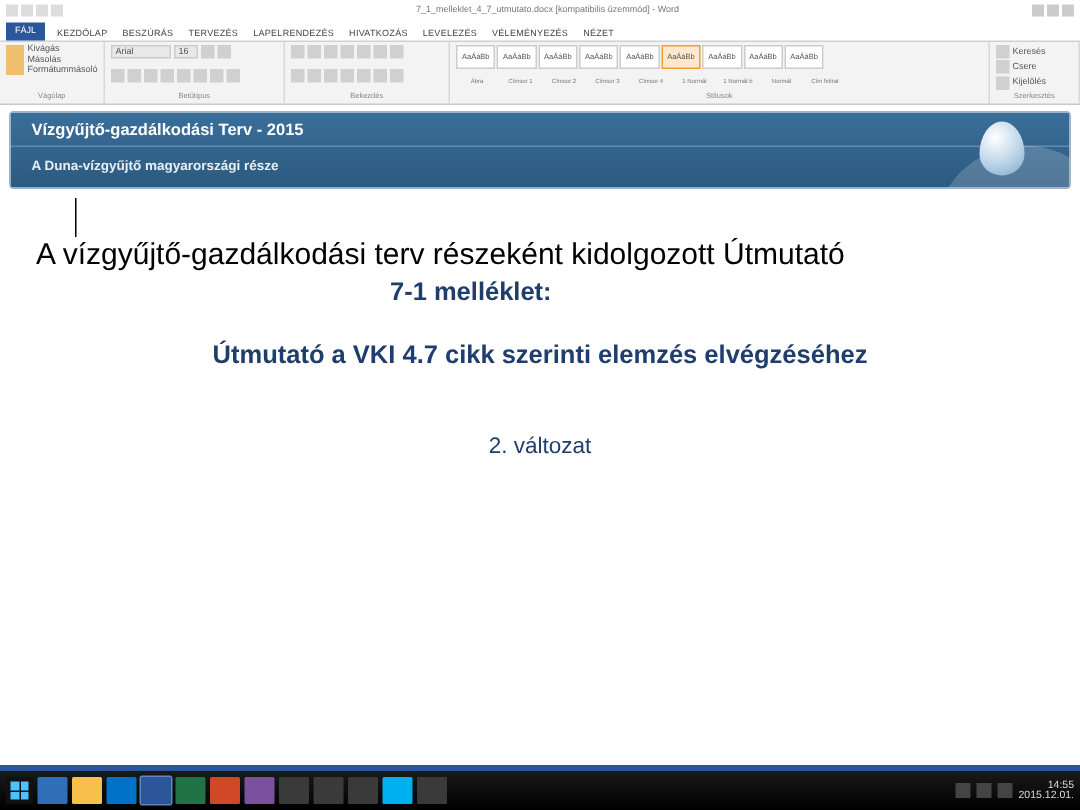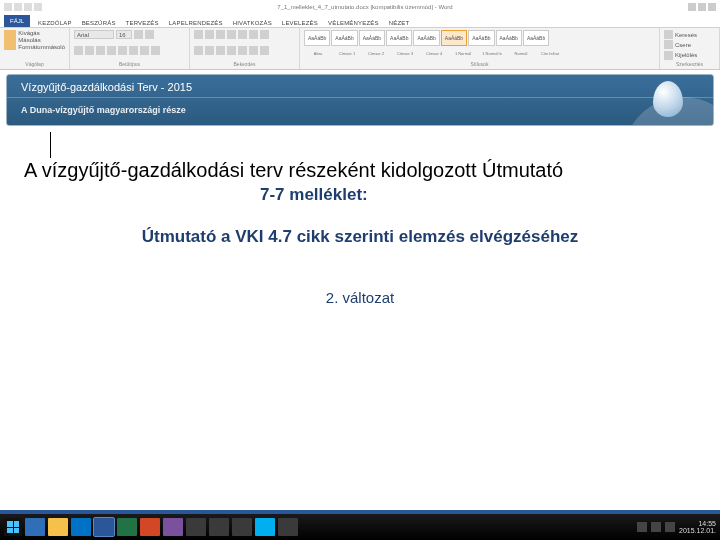--- a/index.html
+++ b/index.html
@@ -24,21 +24,21 @@
   .ribbon .chip { background: #e8e8e8; border: 1px solid #ccc; padding: 0 2px; height: 9px; line-height: 8px; }
   .ribbon .icon { width: 9px; height: 9px; background: #d0d0d0; display: inline-block; }
   .ribbon .style { border: 1px solid #ccc; padding: 1px 3px; height: 16px; display: flex; align-items: center; font-size: 5px; background: #fff; }
   .ribbon .style.sel { border: 1px solid #f0a030; background: #fde8cc; }
   .ribbon .glabel { font-size: 5px; color: #888; text-align: center; }
 
   
   .doc { position: relative; width: 100%; background: #fff; }
 
   .banner { margin: 4px 6px 0 6px; border: 1px solid #9fb4c4; border-radius: 3px; overflow: hidden; background: linear-gradient(#3a6f9a, #2c5a80); color: #fff; position: relative; height: 52px; }
-  .banner .t1 { position: absolute; left: 14px; top: 6px; font-size: 11px; font-weight: 400; text-align: center; }
+  .banner .t1 { position: absolute; left: 14px; top: 6px; font-size: 11px; font-weight: 700; text-align: center; }
   .banner .t2 { position: absolute; left: 14px; top: 30px; font-size: 9px; font-weight: 600; color: #e8eef4; }
   .banner .stripe { position: absolute; left: 0; top: 22px; right: 0; height: 1px; background: rgba(255,255,255,.25); }
   .banner .drop { position: absolute; right: 30px; top: 6px; width: 30px; height: 36px; border-radius: 50% 50% 50% 50% / 60% 60% 40% 40%; background: radial-gradient(circle at 35% 30%, #fff, #bcd4e8 55%, #7ca7c9); }
   .banner .curve { position: absolute; right: -30px; bottom: -32px; width: 120px; height: 60px; border-radius: 60px 60px 0 0; background: #fff; opacity: .18; }
 
   .cursor { margin: 6px 0 0 50px; width: 1px; height: 26px; background: #000; }
 
   .para { margin: 0 24px; font-size: 20px; color: #000; line-height: 1.25; font-family: Arial, sans-serif; }
 
   .mell { margin: 2px 0 0 260px; font-size: 17px; font-weight: 700; color: #1f3e6e; font-family: Arial, sans-serif; }
@@ -221,21 +221,21 @@
     <div class="curve"></div>
     <div class="drop"></div>
     <div class="t1">Vízgyűjtő-gazdálkodási Terv - 2015</div>
     <div class="t2">A Duna-vízgyűjtő magyarországi része</div>
   </div>
 
   <div class="cursor"></div>
 
   <div class="para">A vízgyűjtő-gazdálkodási terv részeként kidolgozott Útmutató</div>
 
-  <div class="mell">7-7 melléklet:</div>
+  <div class="mell">7-1 melléklet:</div>
 
   <div class="utmut">Útmutató a VKI 4.7 cikk szerinti elemzés elvégzéséhez</div>
 
   <div class="valt">2. változat</div>
 </div>
 
 <div class="bottom">
   <div class="wordstatus"></div>
   <div class="taskbar">
     <div class="start"></div>

